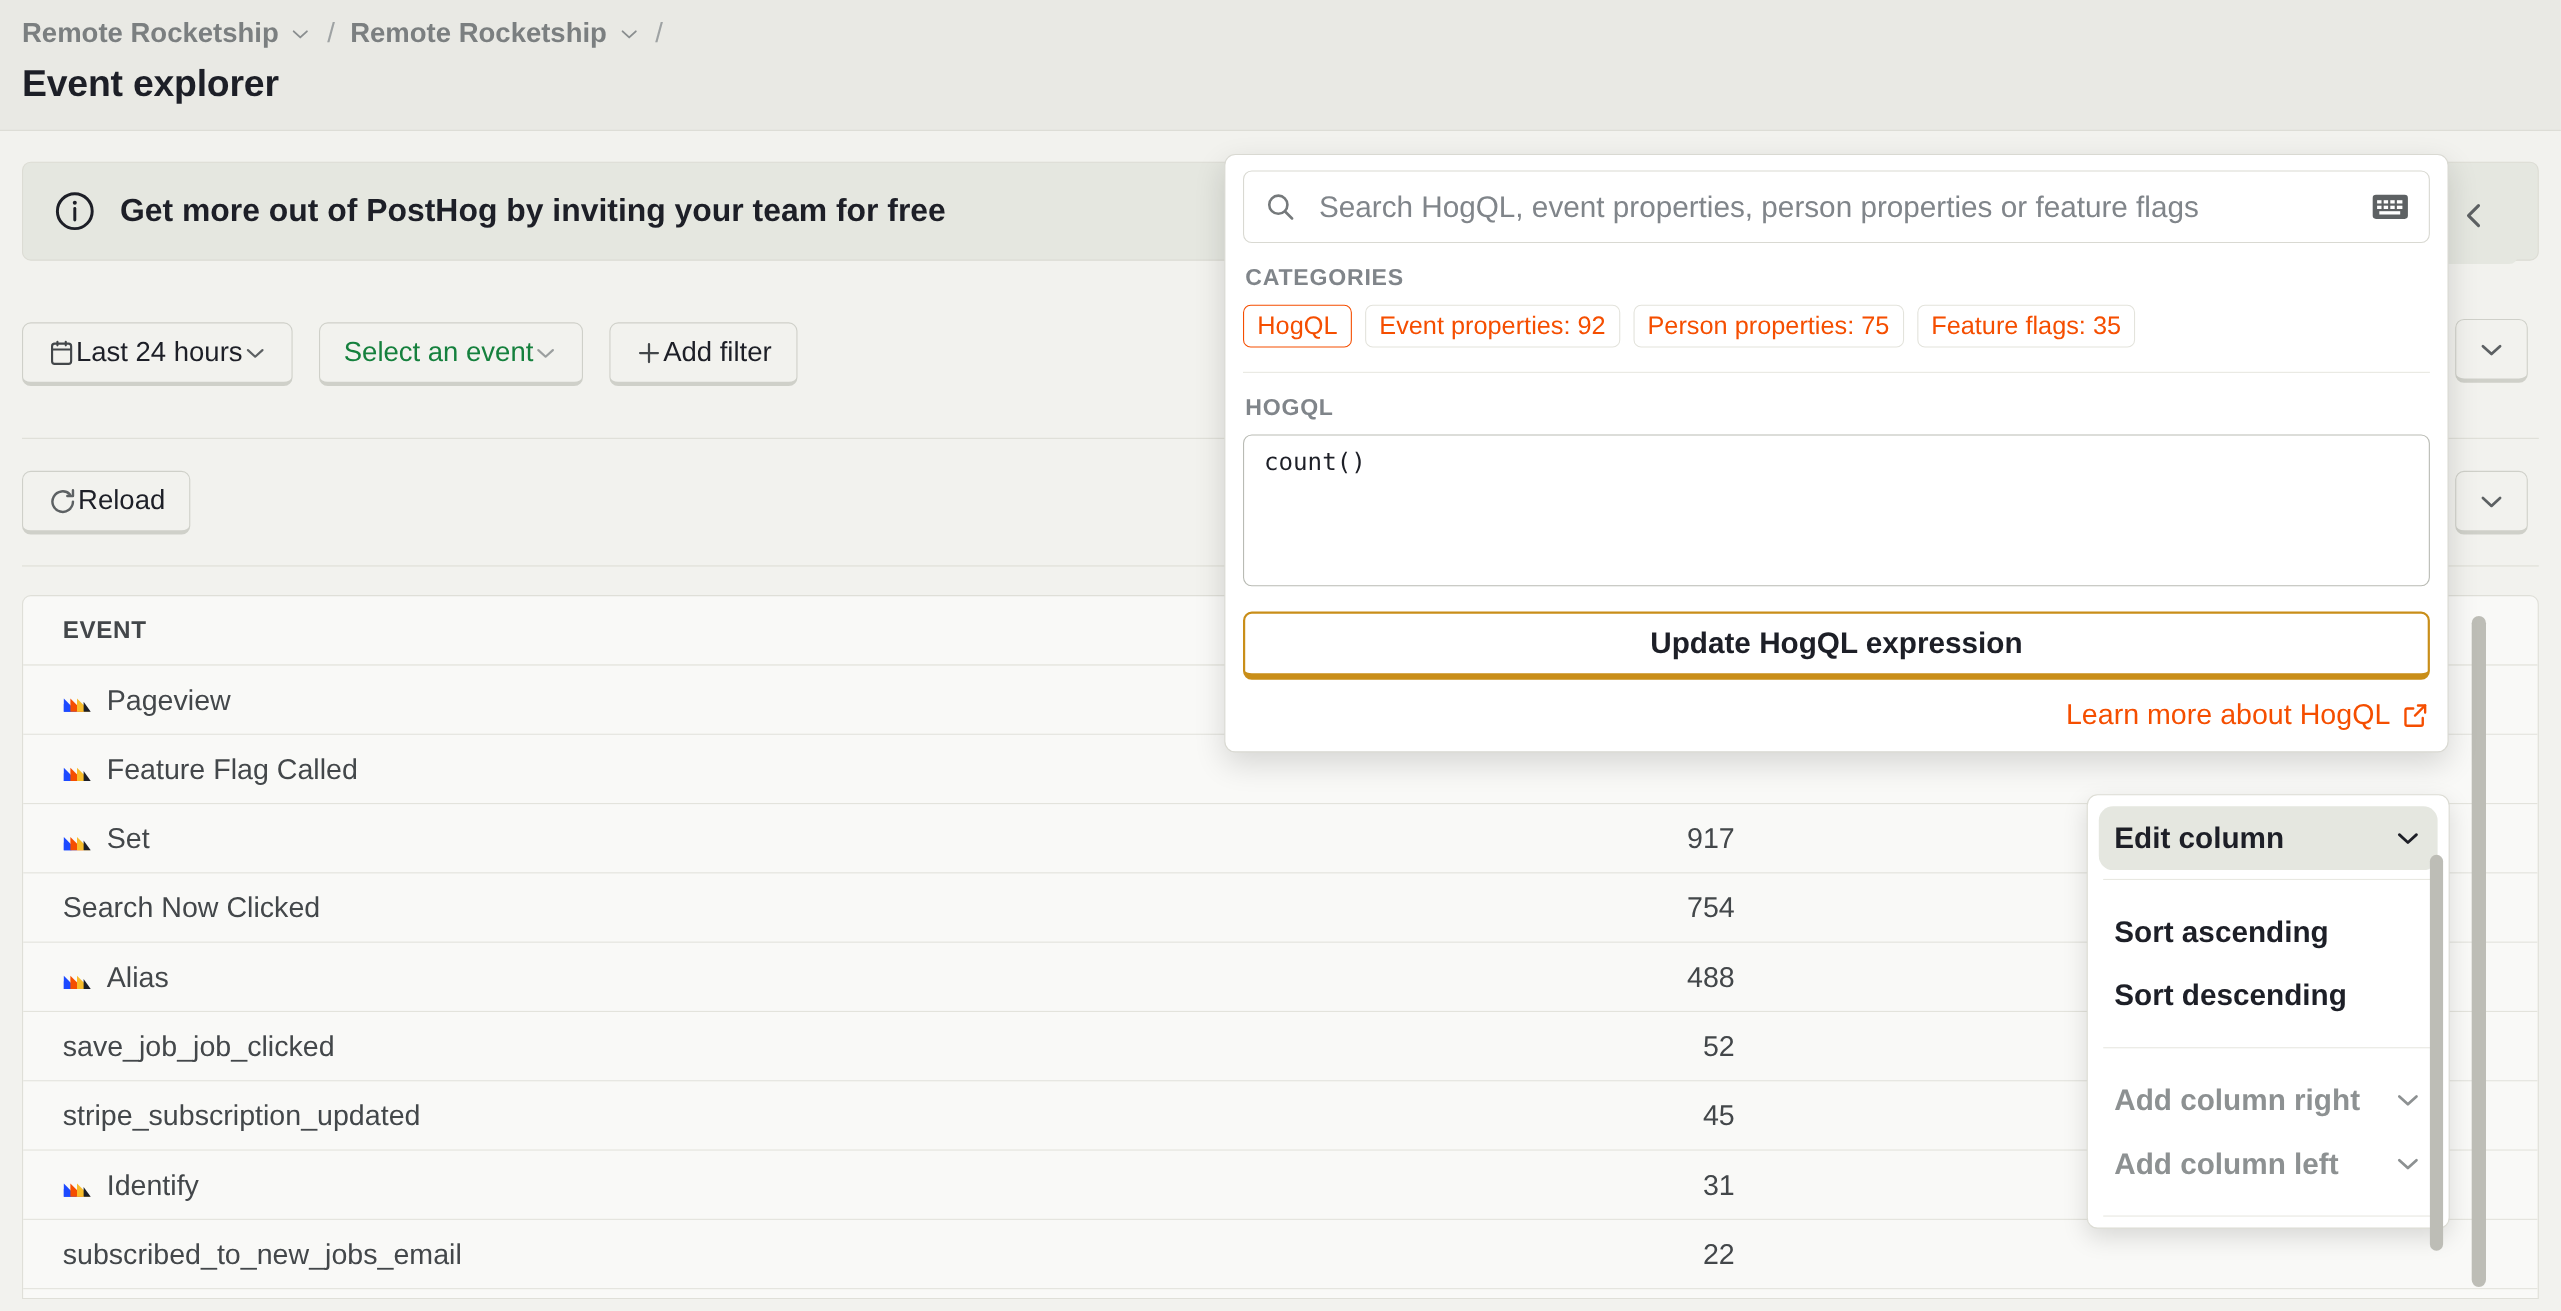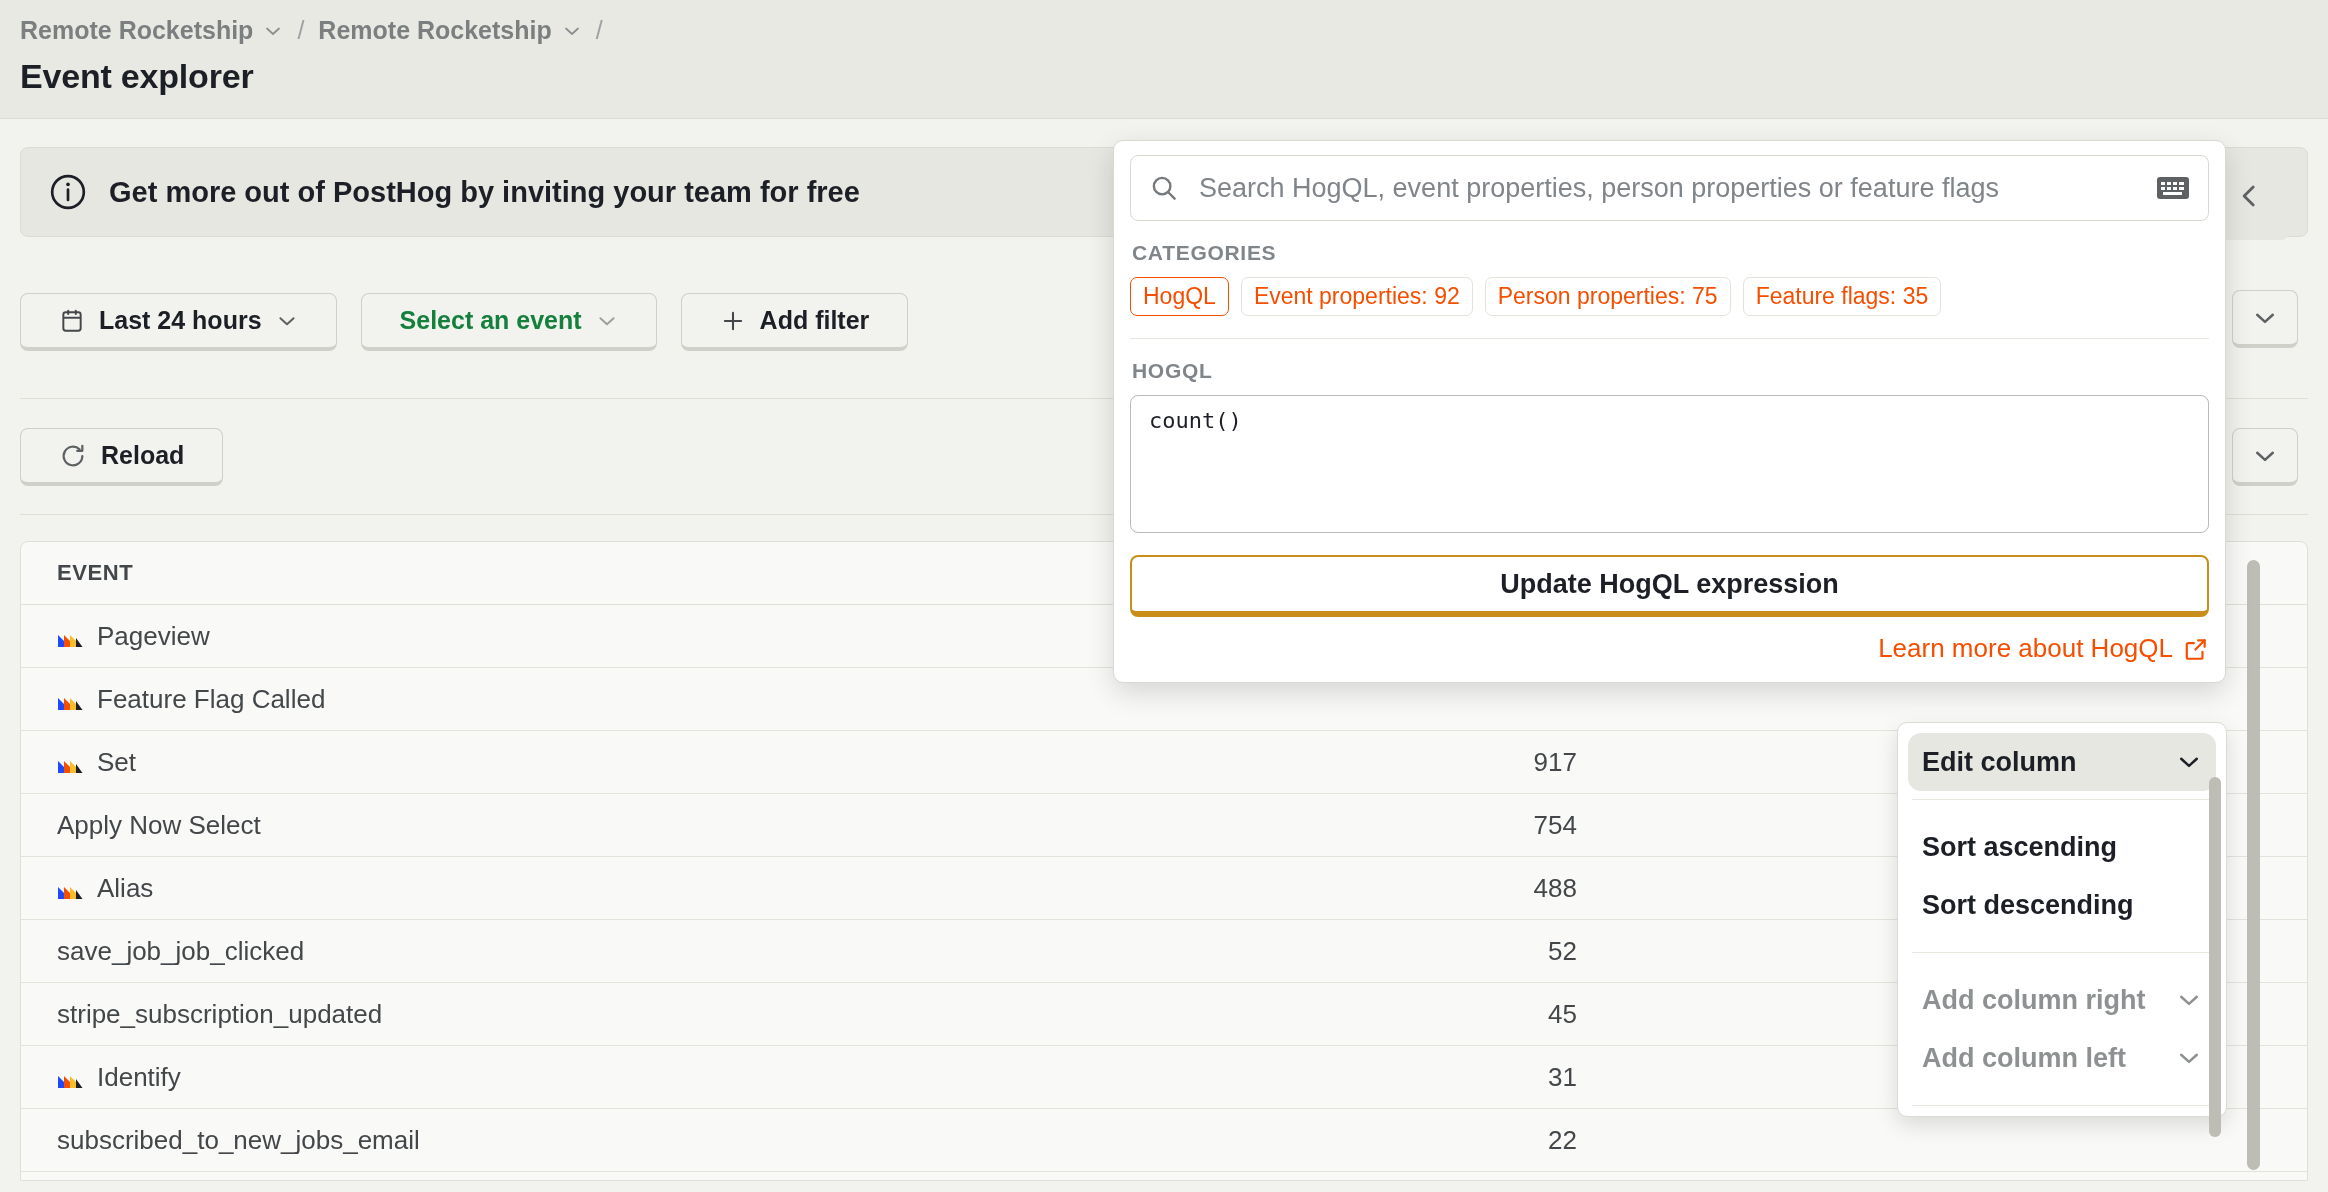--- a/index.html
+++ b/index.html
@@ -37,25 +37,25 @@
   }
   .banner-text { font-size: 29px; font-weight: 700; color: #1d1f27; }
   .info-ico { flex: 0 0 auto; }
 
   
   .filter-row {
     position: absolute; left: 20px; top: 288px; width: 2288px; height: 68px;
     display: flex; align-items: center; gap: 24px;
   }
   .btn {
-    display: inline-flex; align-items: center; gap: 14px;
-    height: 58px; padding: 0 38px;
+    display: inline-flex; align-items: center; 
+    height: 58px; padding: 0 22px;
     background: #f2f2ee; border: 1px solid #cfd0c9;
     border-bottom-width: 4px; border-radius: 8px;
-    font-size: 25px; font-weight: 700; color: #1d1f27;
+    font-size: 25px; font-weight: 400; color: #1d1f27;
     cursor: pointer; white-space: nowrap;
   }
   .btn.muted { color: #15803d; }
   .btn .cv { opacity: .85; }
 
   .divider-h {
     position: absolute; left: 20px; width: 2288px; height: 1px; background: #dedeD6;
   }
 
   
@@ -304,21 +304,21 @@
               <path d="M13 24 L13 12 L25 24 Z" fill="#f9bd2b"></path>
               <path d="M19 24 L19 15 L25.5 24 Z" fill="#1d1f27"></path>
             </svg>
           </span>
           <span>Set</span>
         </div>
         <div class="c-count">917</div>
       </div>
       <div class="t-row">
         <div class="c-event">
-          <span>Apply Now Select</span>
+          <span>Search Now Clicked</span>
         </div>
         <div class="c-count">754</div>
       </div>
       <div class="t-row">
         <div class="c-event">
           <span class="posthog-ico">
             <svg width="26" height="26" viewBox="0 0 26 26">
               <path d="M1 24 L1 12 L13 24 Z" fill="#1d4aff"></path>
               <path d="M1 24 L1 17 L8 24 Z" fill="#1d4aff"></path>
               <path d="M7 24 L7 12 L19 24 Z" fill="#f54e00"></path>

